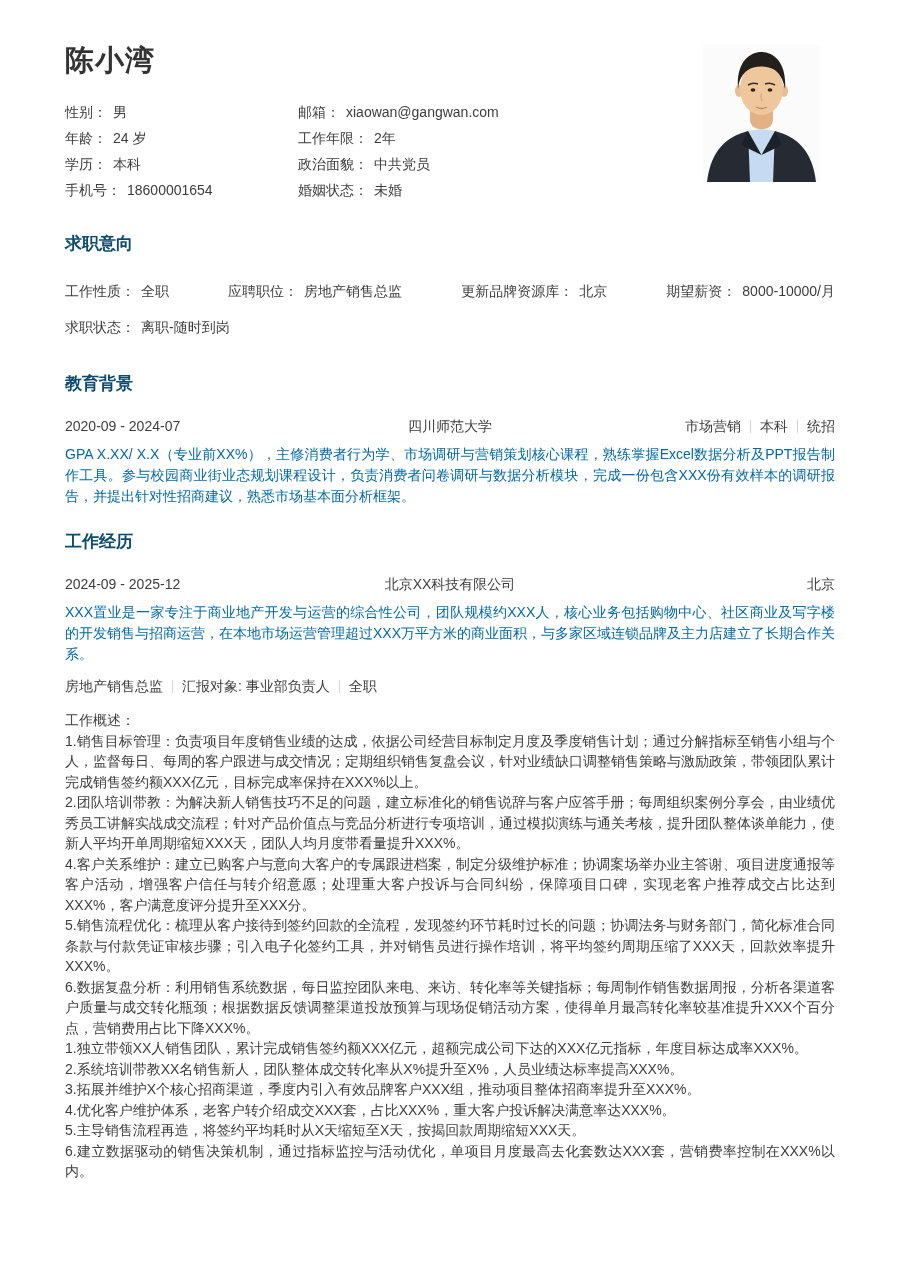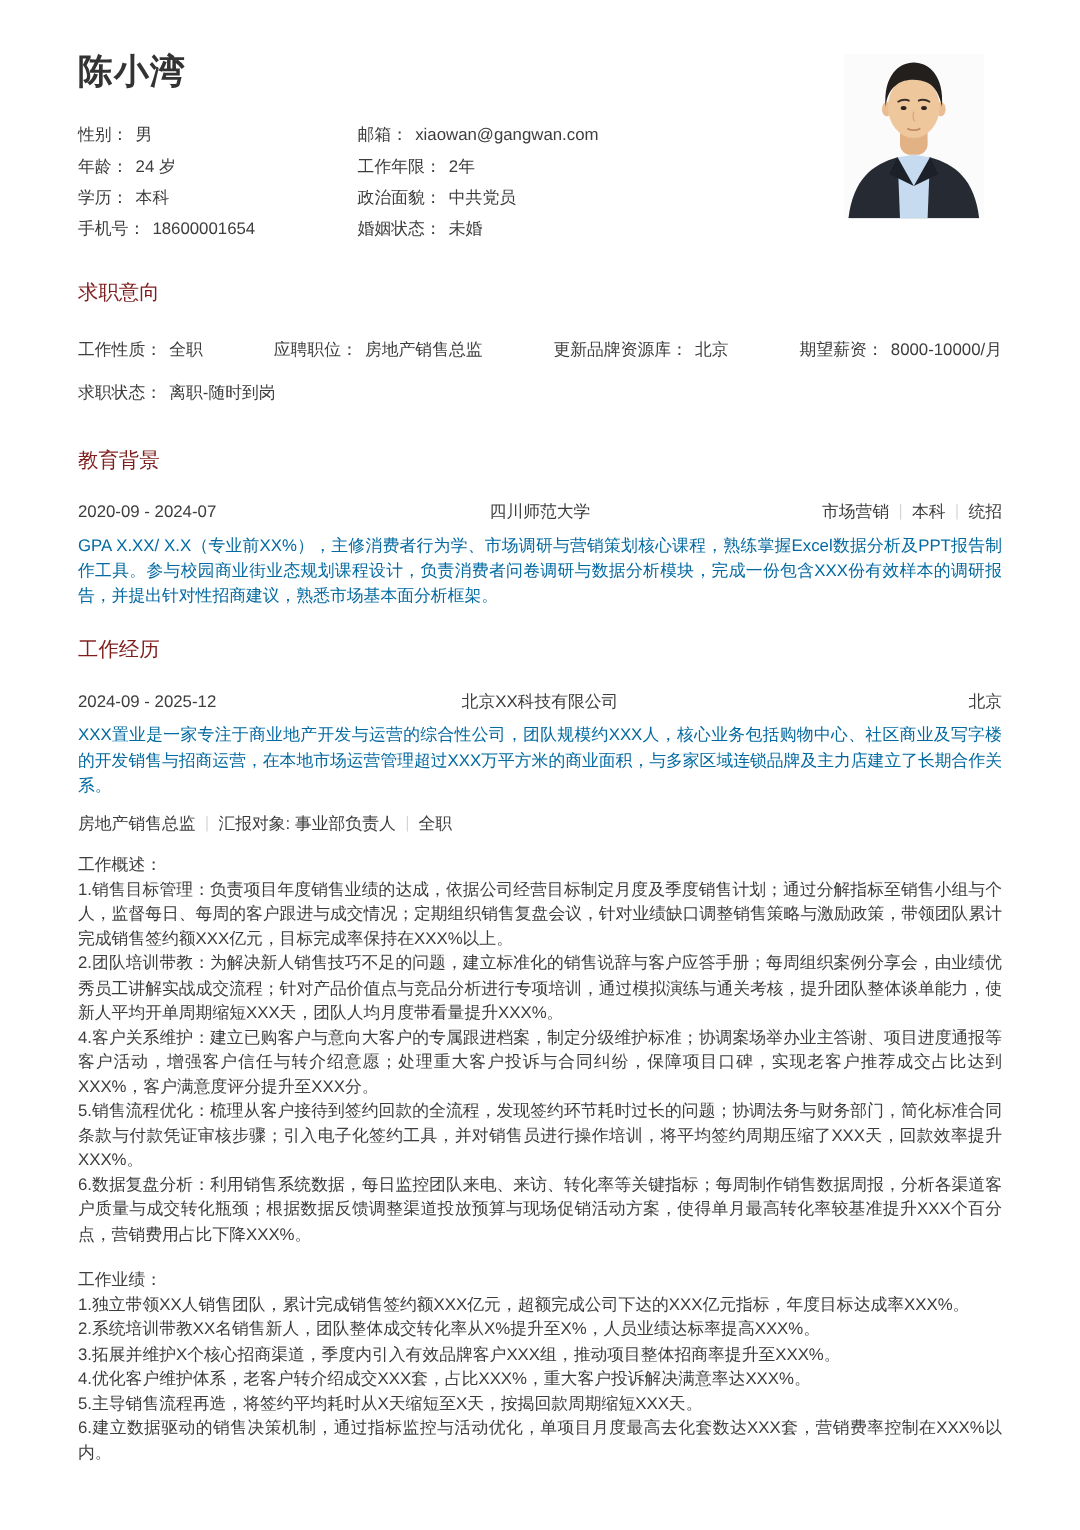--- a/index.html
+++ b/index.html
@@ -13,21 +13,21 @@
   .name{
     margin:44px 0 0;font-size:29px;line-height:33px;font-weight:700;
     color:#333333;letter-spacing:1px;
   }
   .info-grid{margin-top:22px;display:grid;grid-template-columns:233px 1fr;}
   .info-item{height:26px;line-height:26px;font-size:14px;white-space:nowrap;}
   .lbl{color:#3d3d3d;}
   .val{margin-left:6px;color:#3d3d3d;}
   .photo{position:absolute;left:703px;top:45px;width:117px;height:137px;overflow:hidden;}
   
-  .sec{font-size:17px;line-height:21px;font-weight:400;color:#7f1d1d;margin:0;}
+  .sec{font-size:17px;line-height:21px;font-weight:700;color:#0c4a6e;margin:0;}
   .sec-intent{margin-top:30px;}
   .intent-row{margin-top:28px;display:flex;justify-content:space-between;font-size:14px;line-height:19px;}
   .intent-item{white-space:nowrap;}
   .intent-status{margin-top:17px;font-size:14px;line-height:19px;}
   .sec-edu{margin-top:36px;}
   .row3{margin-top:23px;display:flex;align-items:flex-end;font-size:14px;line-height:19px;}
   .row3 .left{flex:1;text-align:left;white-space:nowrap;}
   .row3 .mid{flex:1;text-align:center;white-space:nowrap;}
   .row3 .right{flex:1;text-align:right;white-space:nowrap;}
   .sep{display:inline-block;width:1px;height:13px;background:#d4d4d4;margin:0 9px;vertical-align:-2px;}
@@ -85,21 +85,20 @@
       <span>房地产销售总监</span><span class="sep"></span><span>汇报对象: 事业部负责人</span><span class="sep"></span><span>全职</span>
     </div>
 
     <div class="detail">
       <p>工作概述：</p>
       <p>1.销售目标管理：负责项目年度销售业绩的达成，依据公司经营目标制定月度及季度销售计划；通过分解指标至销售小组与个人，监督每日、每周的客户跟进与成交情况；定期组织销售复盘会议，针对业绩缺口调整销售策略与激励政策，带领团队累计完成销售签约额XXX亿元，目标完成率保持在XXX%以上。</p>
       <p>2.团队培训带教：为解决新人销售技巧不足的问题，建立标准化的销售说辞与客户应答手册；每周组织案例分享会，由业绩优秀员工讲解实战成交流程；针对产品价值点与竞品分析进行专项培训，通过模拟演练与通关考核，提升团队整体谈单能力，使新人平均开单周期缩短XXX天，团队人均月度带看量提升XXX%。</p>
       <p>4.客户关系维护：建立已购客户与意向大客户的专属跟进档案，制定分级维护标准；协调案场举办业主答谢、项目进度通报等客户活动，增强客户信任与转介绍意愿；处理重大客户投诉与合同纠纷，保障项目口碑，实现老客户推荐成交占比达到XXX%，客户满意度评分提升至XXX分。</p>
       <p>5.销售流程优化：梳理从客户接待到签约回款的全流程，发现签约环节耗时过长的问题；协调法务与财务部门，简化标准合同条款与付款凭证审核步骤；引入电子化签约工具，并对销售员进行操作培训，将平均签约周期压缩了XXX天，回款效率提升XXX%。</p>
       <p>6.数据复盘分析：利用销售系统数据，每日监控团队来电、来访、转化率等关键指标；每周制作销售数据周报，分析各渠道客户质量与成交转化瓶颈；根据数据反馈调整渠道投放预算与现场促销活动方案，使得单月最高转化率较基准提升XXX个百分点，营销费用占比下降XXX%。</p>
-      <p class="gap">工作业绩：</p>
       <p>1.独立带领XX人销售团队，累计完成销售签约额XXX亿元，超额完成公司下达的XXX亿元指标，年度目标达成率XXX%。</p>
       <p>2.系统培训带教XX名销售新人，团队整体成交转化率从X%提升至X%，人员业绩达标率提高XXX%。</p>
       <p>3.拓展并维护X个核心招商渠道，季度内引入有效品牌客户XXX组，推动项目整体招商率提升至XXX%。</p>
       <p>4.优化客户维护体系，老客户转介绍成交XXX套，占比XXX%，重大客户投诉解决满意率达XXX%。</p>
       <p>5.主导销售流程再造，将签约平均耗时从X天缩短至X天，按揭回款周期缩短XXX天。</p>
       <p>6.建立数据驱动的销售决策机制，通过指标监控与活动优化，单项目月度最高去化套数达XXX套，营销费率控制在XXX%以内。</p>
 
     </div>
 
   </div>

